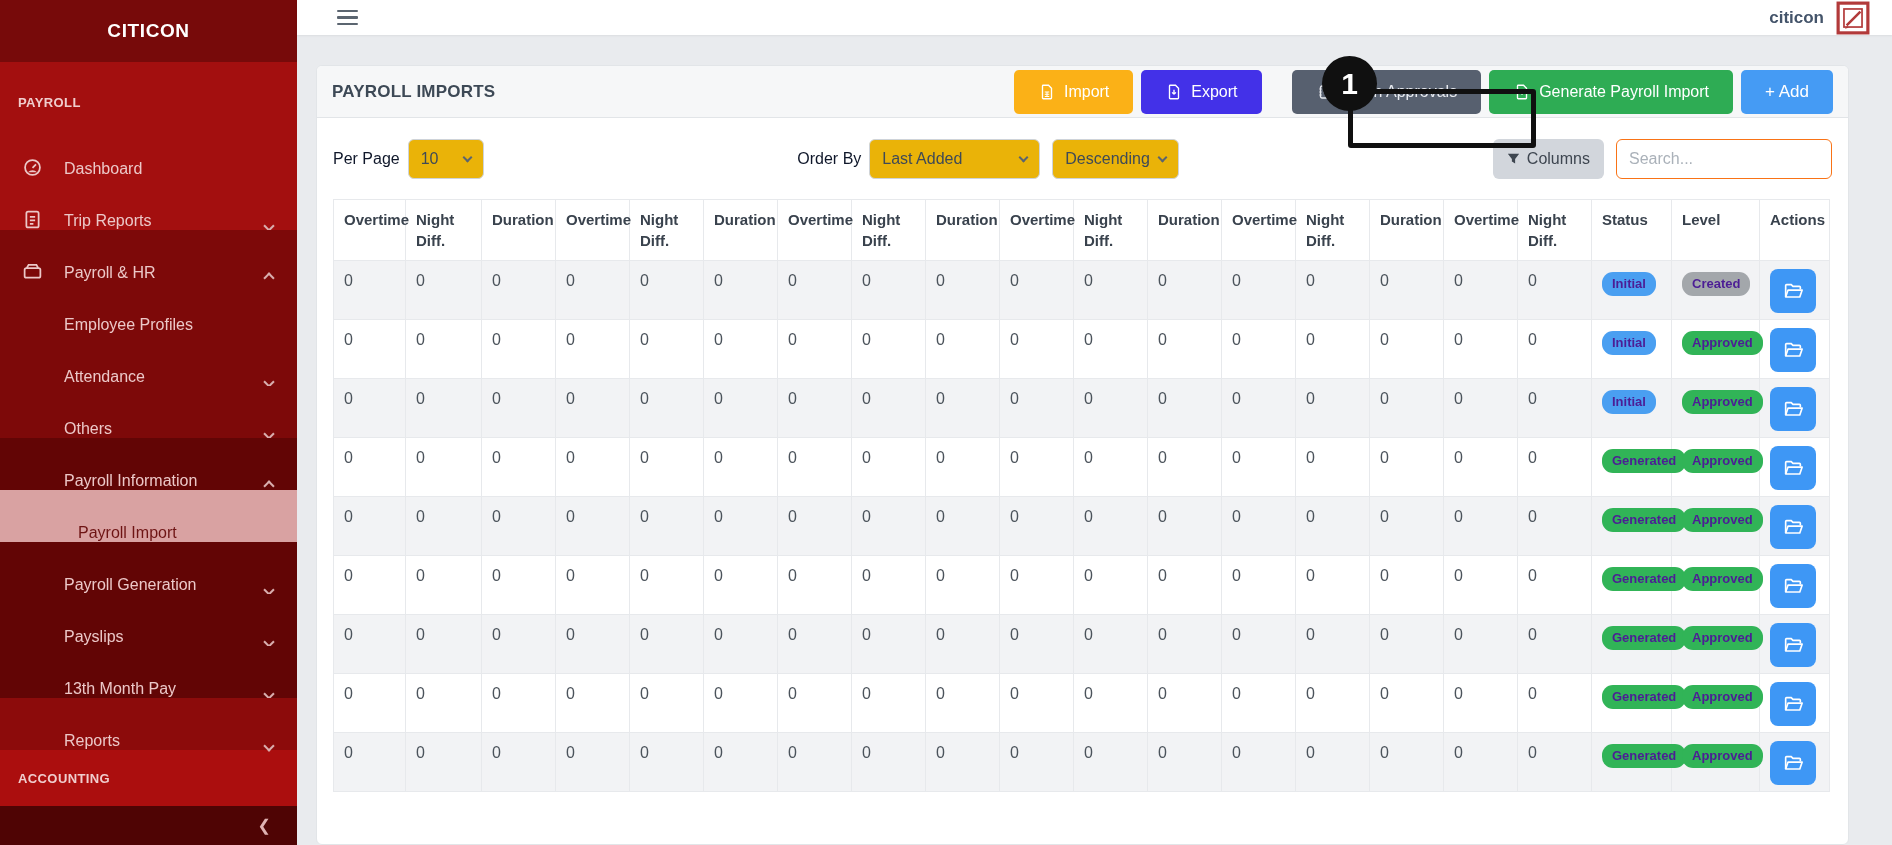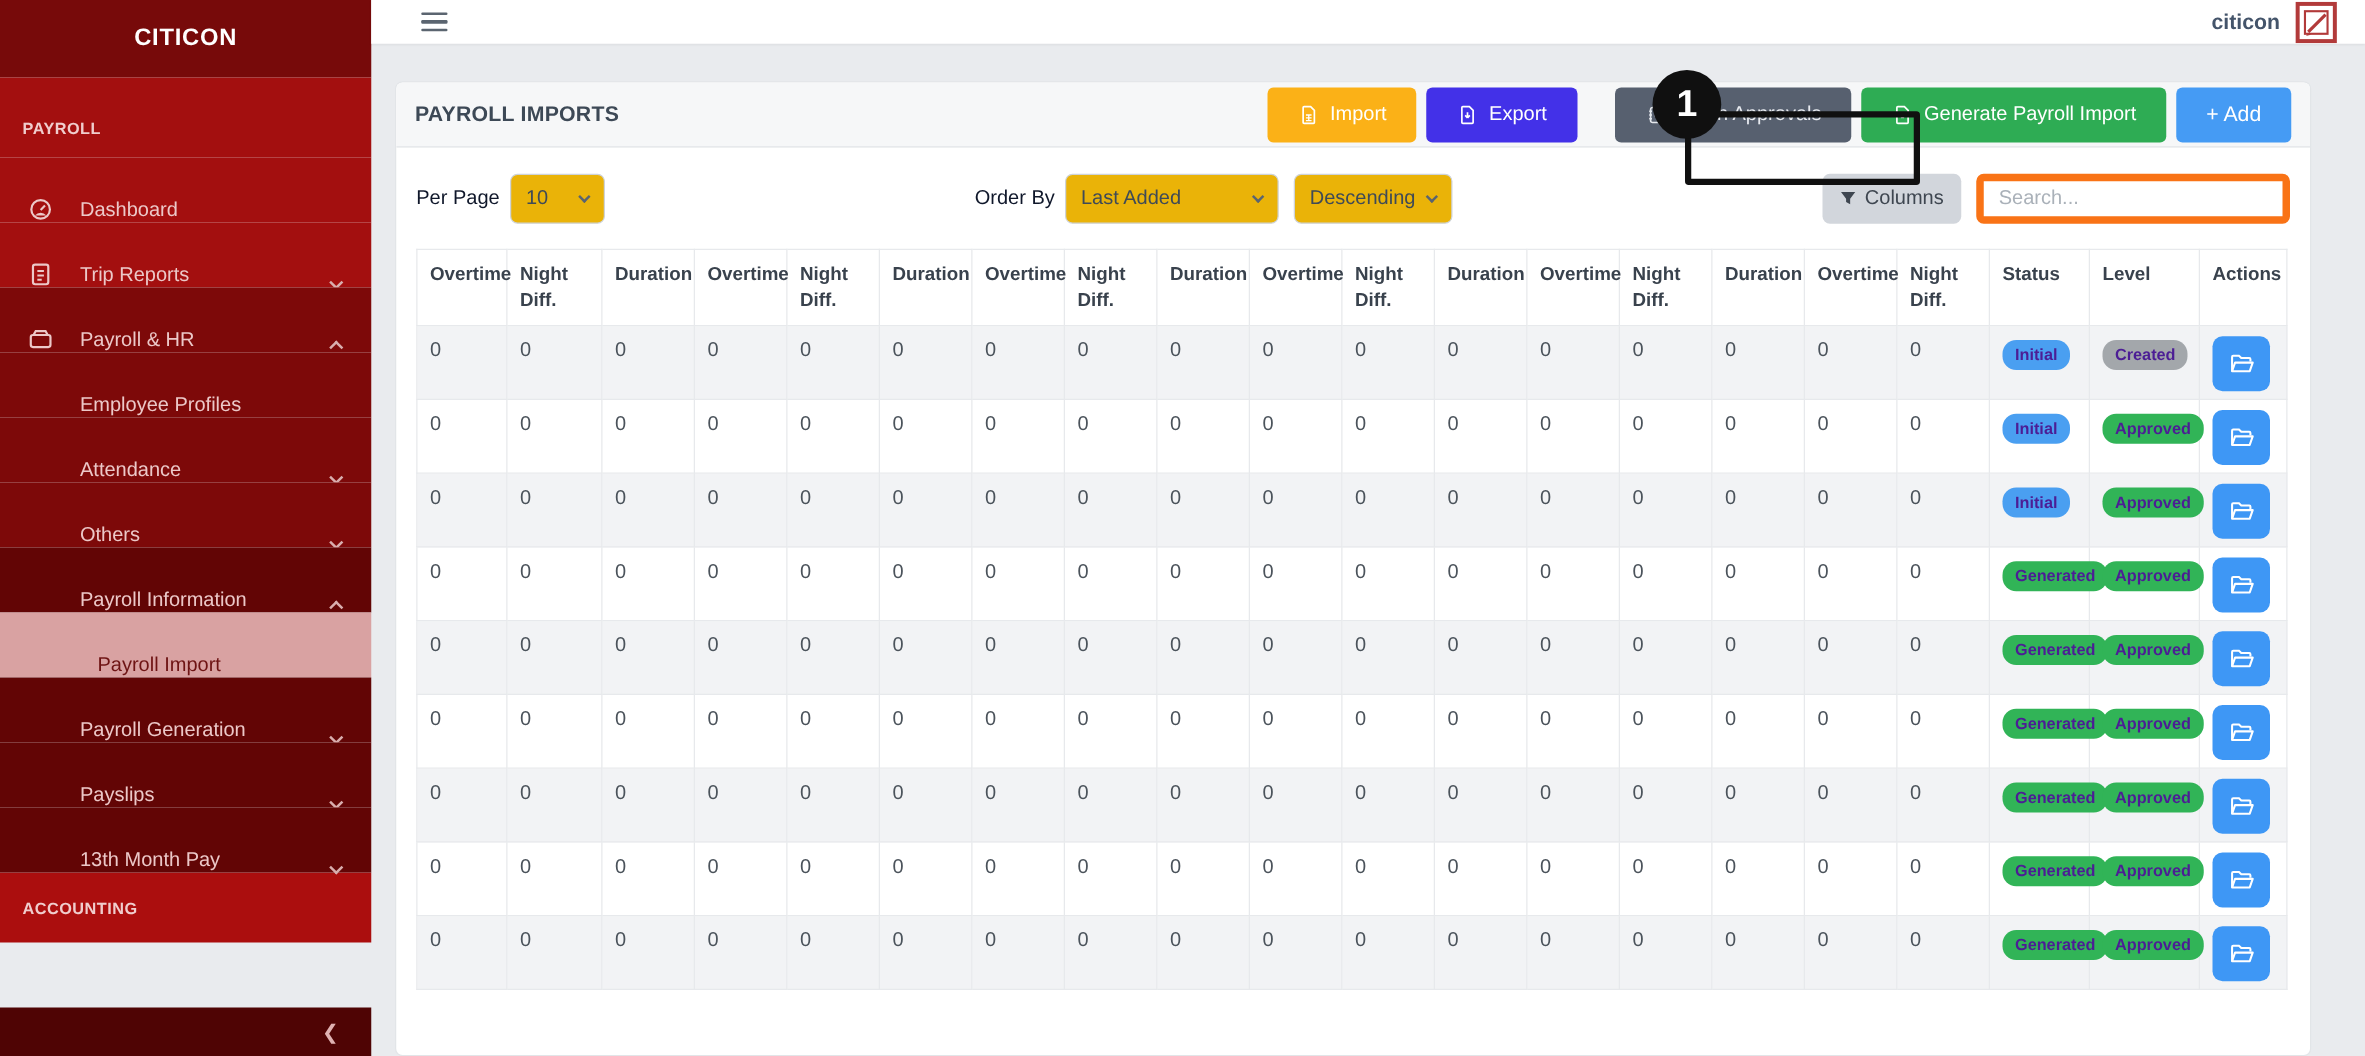--- a/index.html
+++ b/index.html
@@ -62,21 +62,21 @@
   .select { height:40px; border:1px solid #ced3d9; border-radius:6px; background:#eab308; display:inline-flex; align-items:center;
     padding:0 30px 0 12px; font-size:16px; color:#3f4a57; position:relative; cursor:pointer; }
   .select .caret { position:absolute; right:12px; top:14px; width:7px; height:7px; border-right:2px solid #5a6470; border-bottom:2px solid #5a6470; transform:rotate(45deg); }
   .w-per { width:76px; }
   .w-order { width:171px; }
   .w-desc { width:127px; margin-left:12px; }
   .sp { flex:1; }
   .btn-columns { height:40px; background:#d2d6dc; border:none; border-radius:6px; color:#3e4650; font-size:16px;
     display:inline-flex; align-items:center; gap:7px; padding:0 14px; margin-right:12px; font-family:inherit; cursor:pointer; }
   .btn-columns svg { width:13px; height:13px; }
-  .search { height:40px; width:251px; border:6px solid #f97316; border-radius:6px; padding:0 12px; font-size:16px;
+  .search { height:40px; width:216px; border:1px solid #f97316; border-radius:6px; padding:0 12px; font-size:16px;
     color:#3f4a57; font-family:inherit; outline:none; }
   .search::placeholder { color:#aab1b9; }
   
   .table-wrap { padding:0 16px; }
   table { border-collapse:collapse; table-layout:fixed; width:1496px; }
   th, td { border:1px solid #e7e9ec; }
   thead th { color:#39424d; font-size:15px; font-weight:bold; background:#fff; }
   .th-group { text-align:center; height:54px; padding:4px 6px; line-height:1.35; }
   .th-col { text-align:left; vertical-align:top; padding:9px 10px; height:61px; line-height:1.4; }
   tbody tr { height:59px; }
@@ -152,20 +152,24 @@
       <div class="sb-item bg-deep">
         <span class="label no-icon">Payroll Generation</span>
         <span class="chev down"></span>
       </div>
       <div class="sb-item bg-deep">
         <span class="label no-icon">Payslips</span>
         <span class="chev down"></span>
       </div>
       <div class="sb-item bg-deep">
         <span class="label no-icon">13th Month Pay</span>
+        <span class="chev down"></span>
+      </div>
+      <div class="sb-item bg-reports">
+        <span class="label no-icon">Reports</span>
         <span class="chev down"></span>
       </div>
       <div class="sb-heading bg-acct">
         <span class="label">ACCOUNTING</span>
       </div>
     </nav>
   <div class="sb-collapse">
     <span>❮</span>
   </div>
 </aside>

